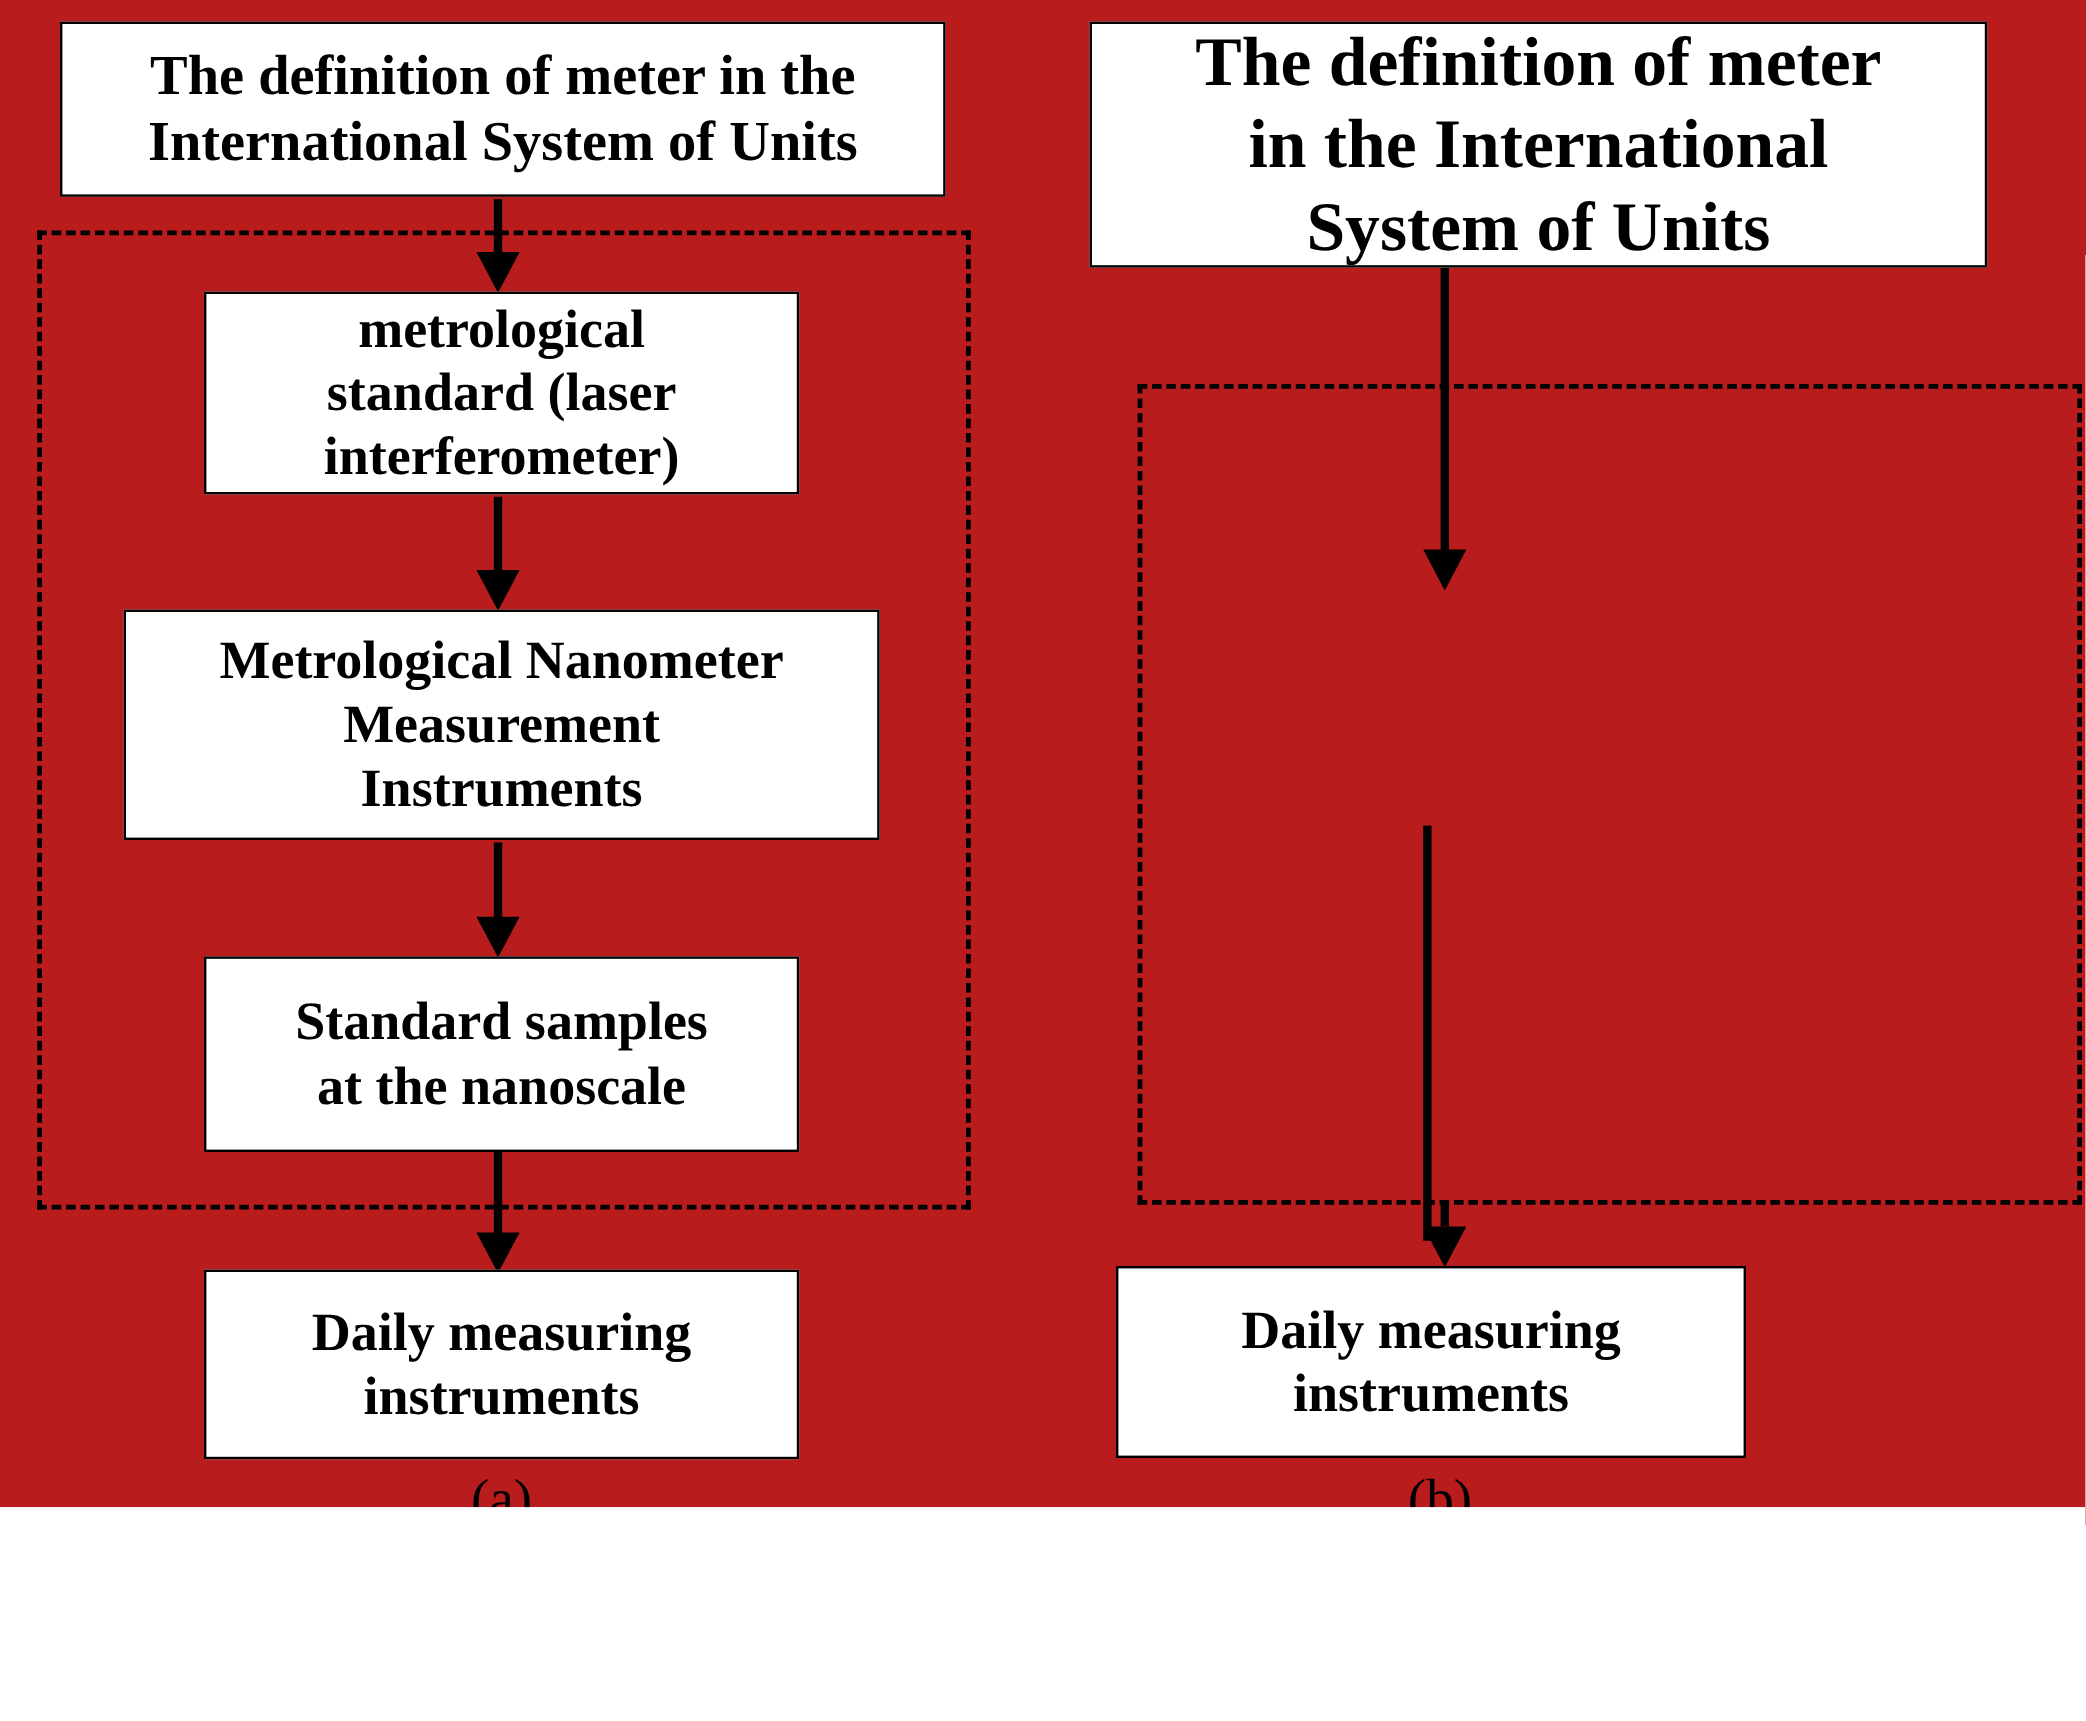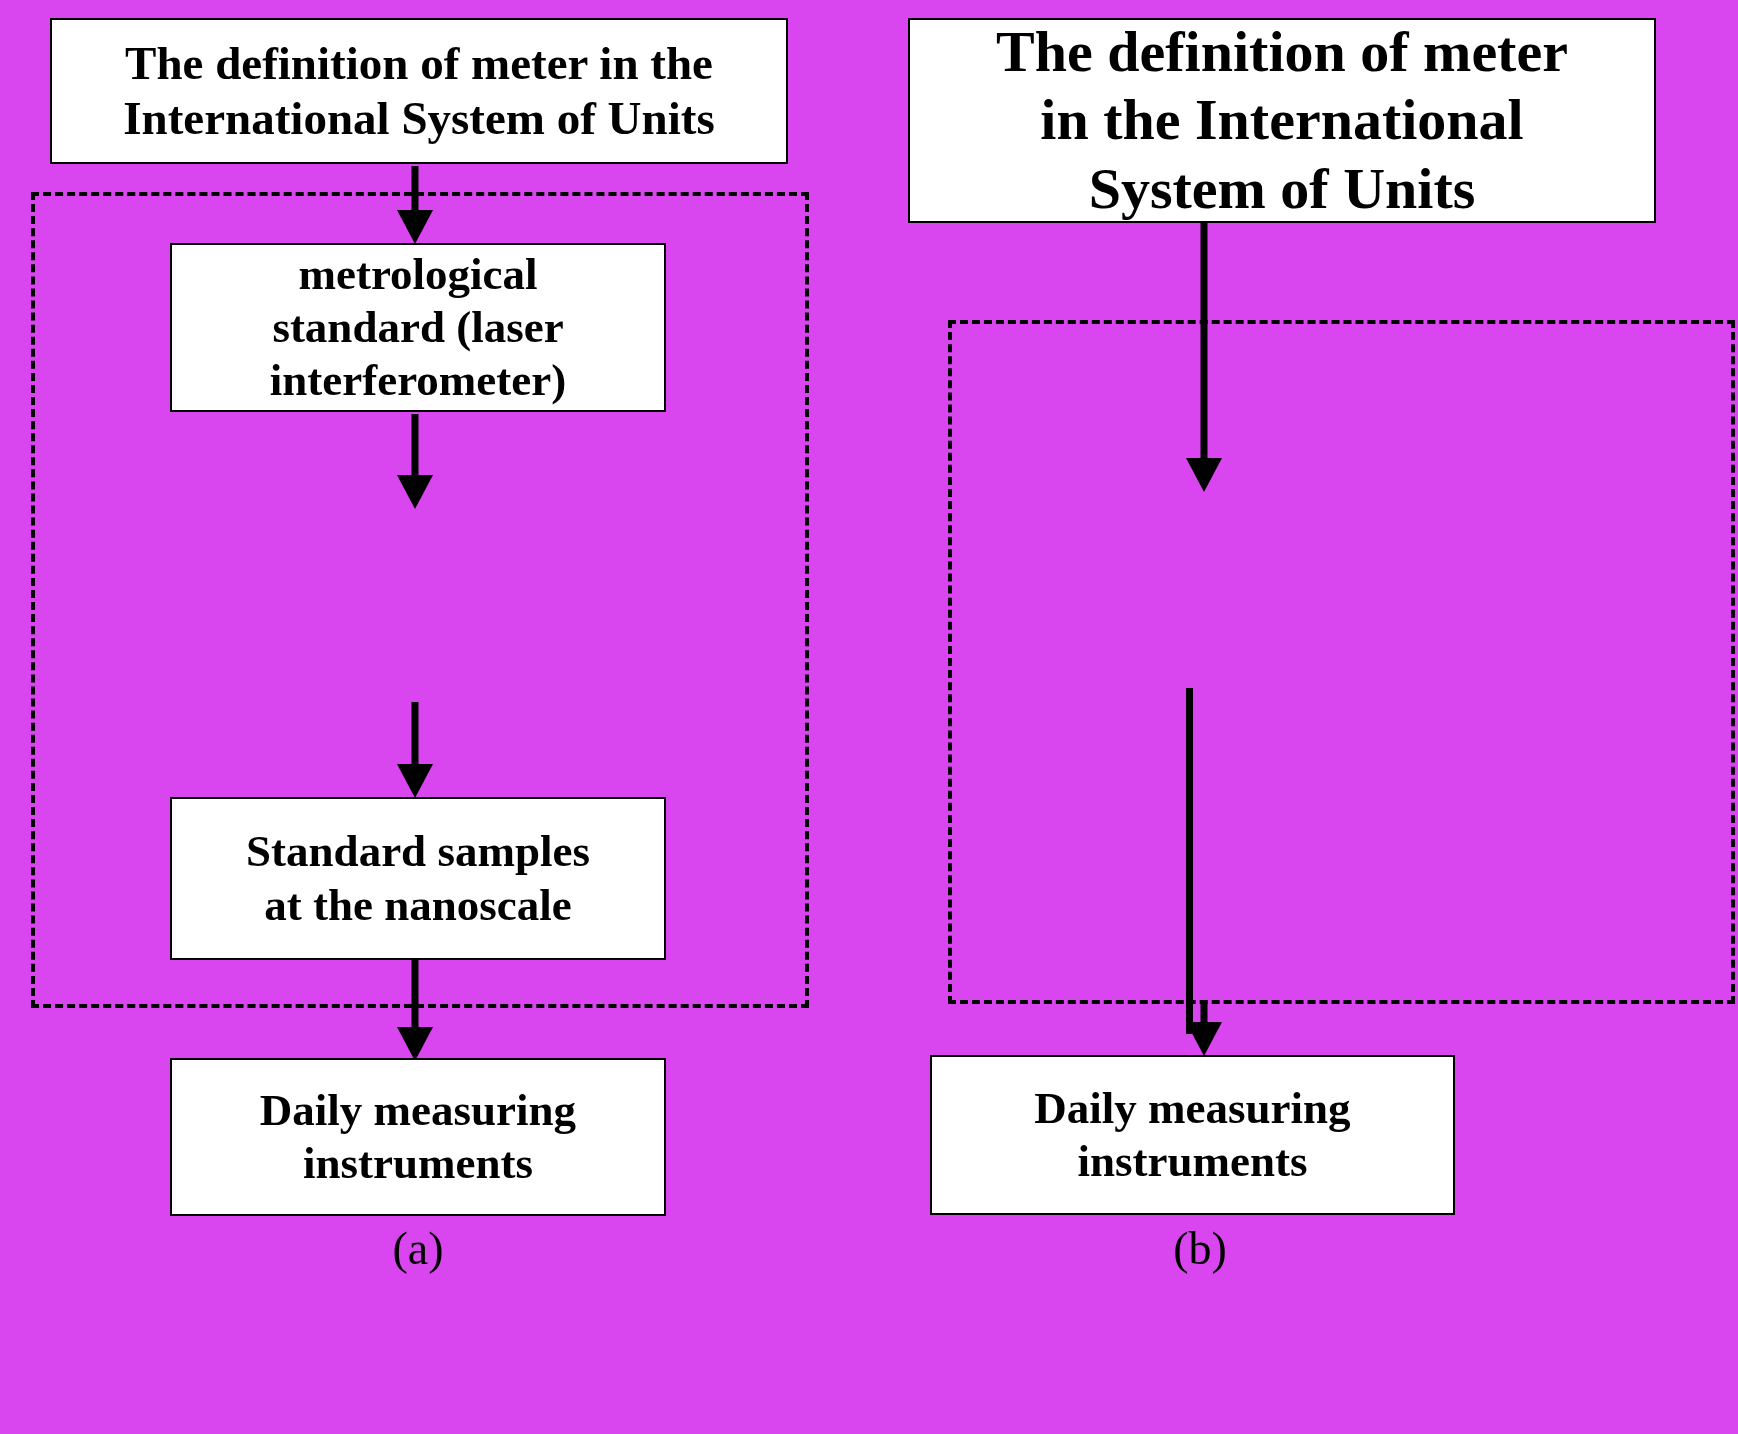--- a/index.html
+++ b/index.html
@@ -7,22 +7,22 @@
     padding: 0;
     background: #ffffff;
   }
   body {
     font-family: "Liberation Serif", "DejaVu Serif", serif;
     color: #000000;
   }
   #canvas {
     position: relative;
     width: 1738px;
-    height: 1434px;
-    background: #d946ef;
+    height: 1256px;
+    background: #b91c1c;
     overflow: hidden;
   }
   .box {
     position: absolute;
     box-sizing: border-box;
     border: 2px solid #000000;
     background: #ffffff;
     display: flex;
     align-items: center;
     justify-content: center;
@@ -107,20 +107,25 @@
     <div class="box-inner">metrological
 standard (laser
 interferometer)</div>
   </div>
 
   <div class="arrow" style="left:397px; top:414px; width:36px; height:95px;">
     <div class="shaft" style="height:64px;"></div>
     <div class="head"></div>
   </div>
 
+  <div class="box bold" style="left:103px; top:508px; width:630px; height:192px; font-size:45px;">
+    <div class="box-inner">Metrological Nanometer
+Measurement
+Instruments</div>
+  </div>
 
   <div class="arrow" style="left:397px; top:702px; width:36px; height:96px;">
     <div class="shaft" style="height:64px;"></div>
     <div class="head"></div>
   </div>
 
   <div class="box bold" style="left:170px; top:797px; width:496px; height:163px; font-size:45px;justify-content:center;">
     <div class="box-inner">Standard samples
 at the nanoscale</div>
   </div>

